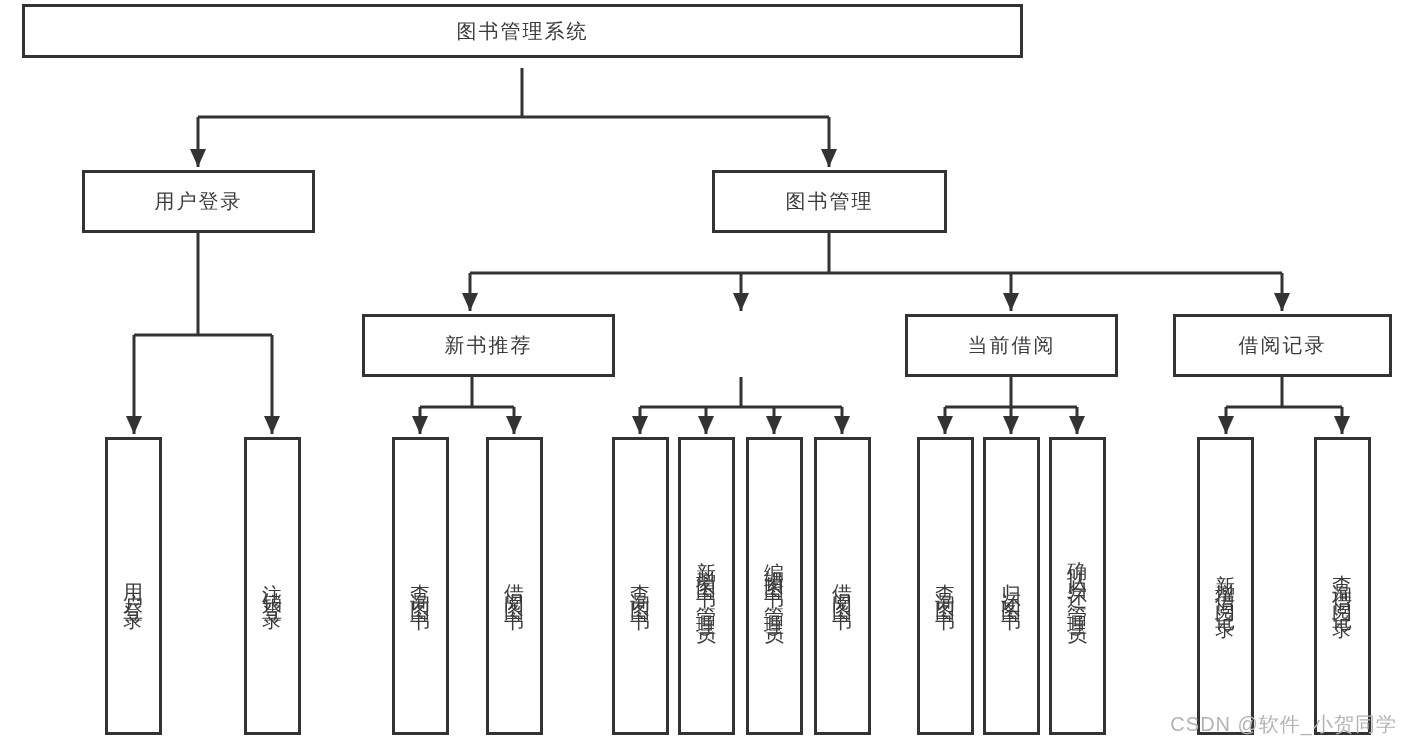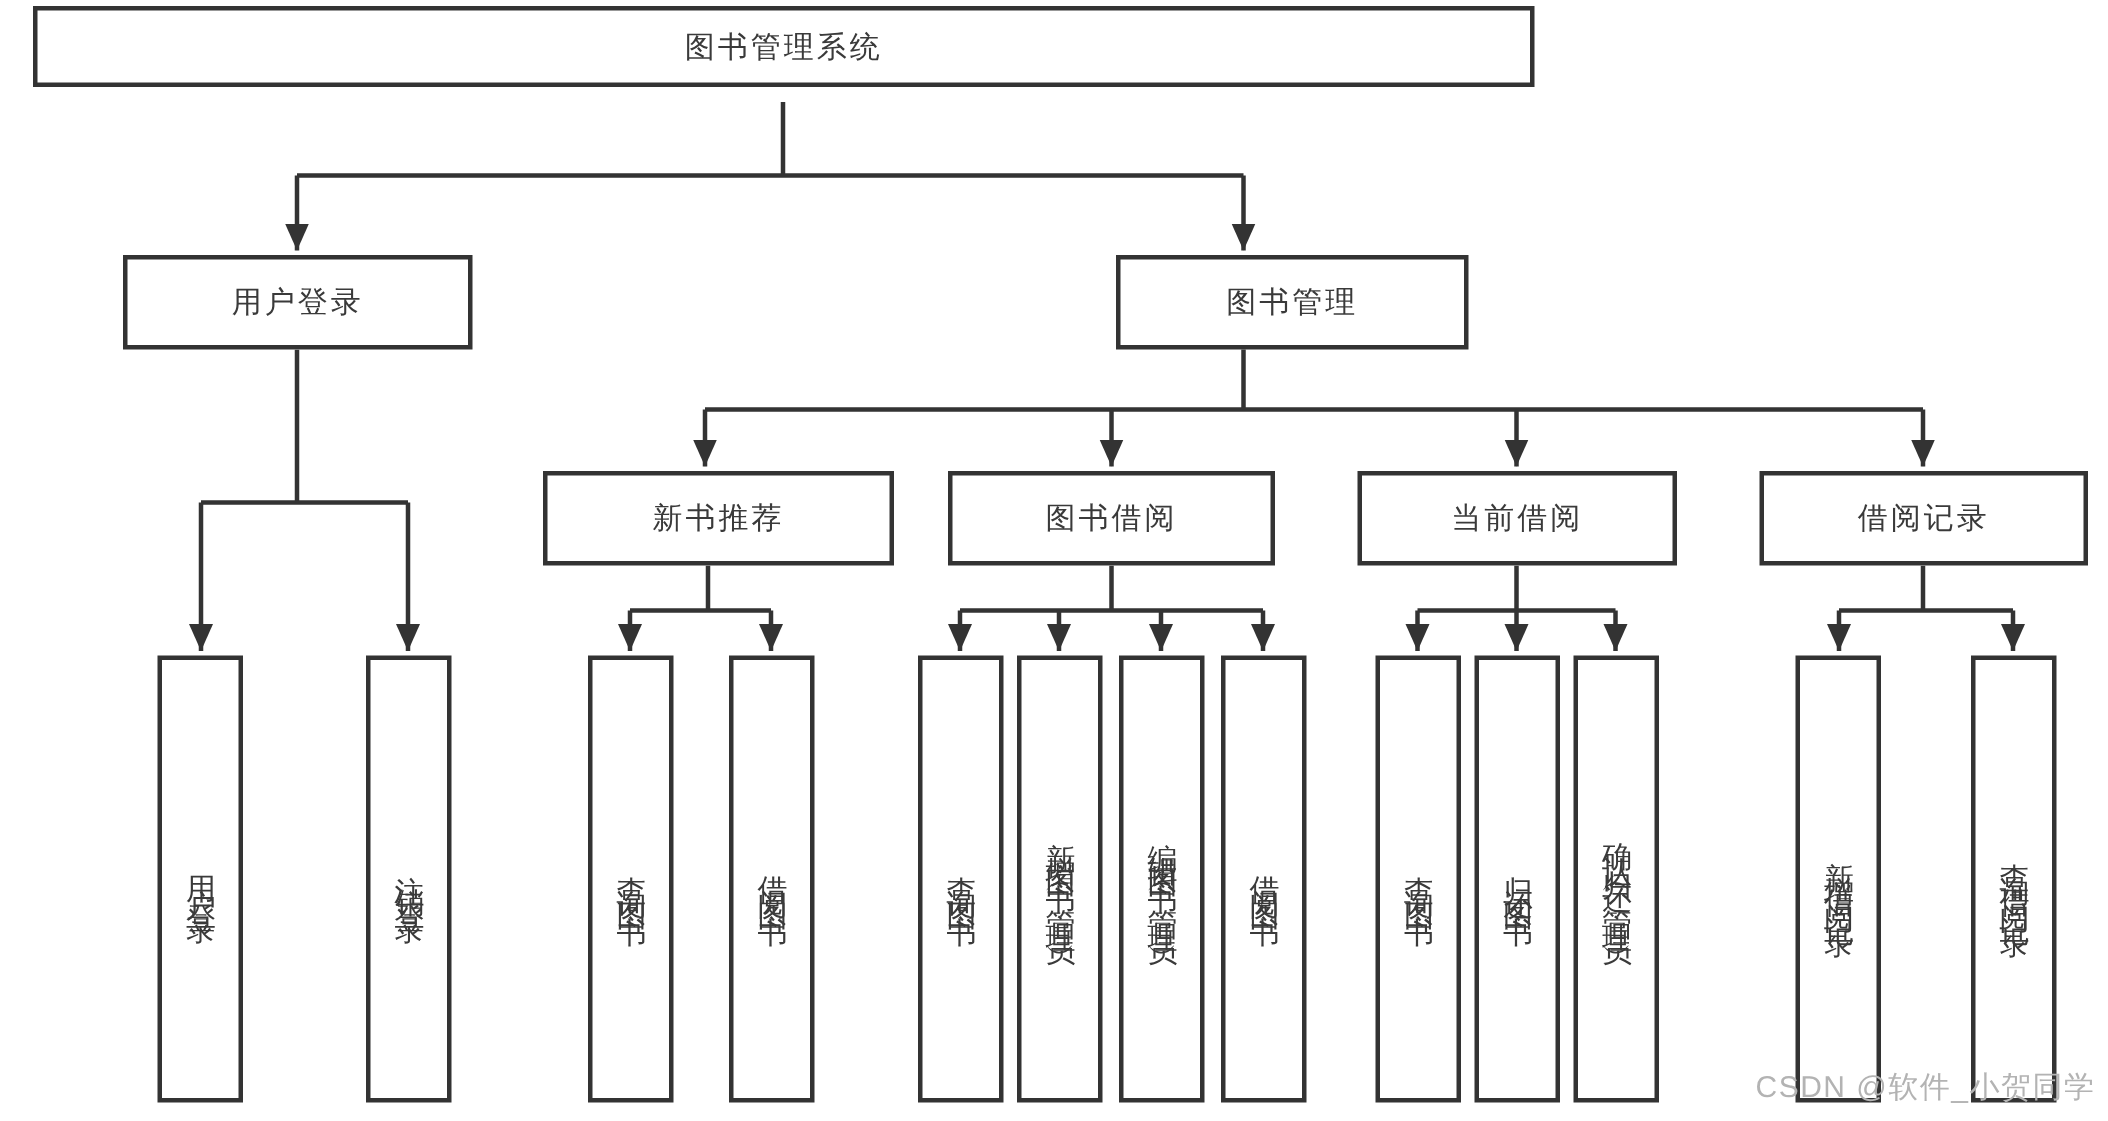--- a/index.html
+++ b/index.html
@@ -99,29 +99,26 @@
     </g>
   </svg>
 
   <div class="node h" style="left:22px; top:4px; width:1001px; height:54px;">
     <span class="label">图书管理系统</span>
   </div>
 
   <div class="node h" style="left:82px; top:170px; width:233px; height:63px;">
     <span class="label">用户登录</span>
   </div>
-  <div class="node h" style="left:712px; top:170px; width:235px; height:63px;margin-left:32px;">
+  <div class="node h" style="left:712px; top:170px; width:235px; height:63px;">
     <span class="label">图书管理</span>
   </div>
 
-  <div class="node h" style="left:362px; top:314px; width:234px; height:63px;">
+  <div class="node h" style="left:362px; top:314px; width:253px; height:63px;">
     <span class="label">新书推荐</span>
-  </div>
-  <div class="node h" style="left:632px; top:314px; width:218px; height:63px;">
-    <span class="label">图书借阅</span>
   </div>
   <div class="node h" style="left:905px; top:314px; width:213px; height:63px;">
     <span class="label">当前借阅</span>
   </div>
   <div class="node h" style="left:1173px; top:314px; width:219px; height:63px;text-align:center;">
     <span class="label">借阅记录</span>
   </div>
 
   <div class="node v" style="left:105px; top:437px; width:57px; height:298px;">
     <span class="label">用户登录</span>

